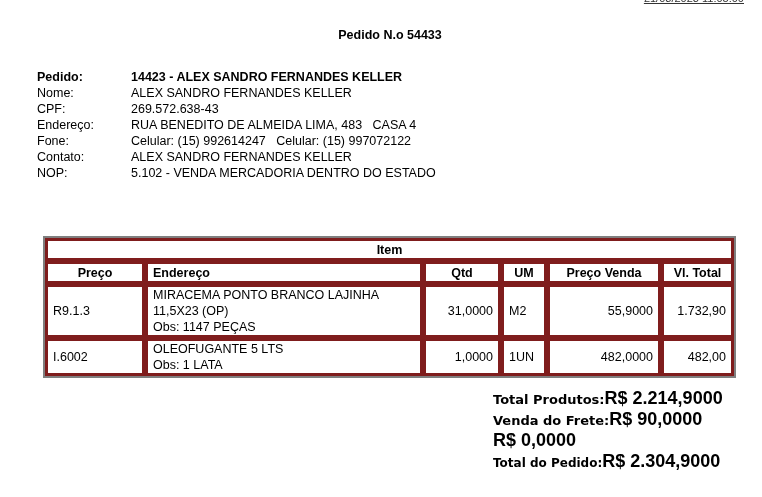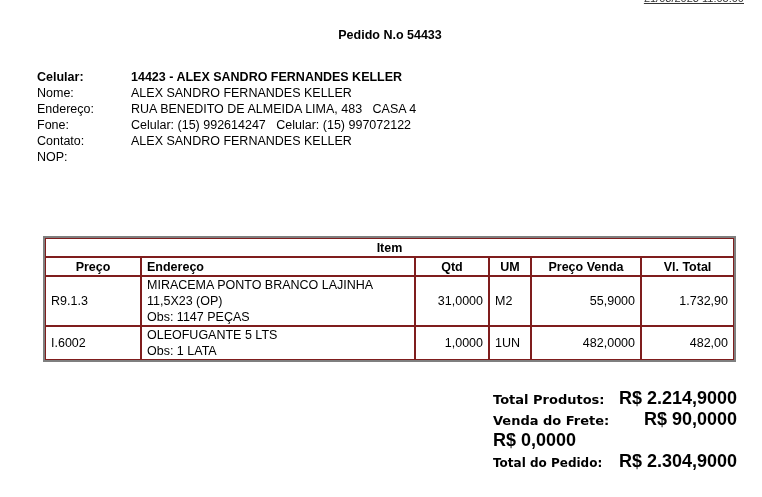--- a/index.html
+++ b/index.html
@@ -10,62 +10,67 @@
   .title { position:absolute; left:0; width:780px; top:28px; text-align:center;
            font-weight:bold; font-size:12.5px; }
   .info { position:absolute; left:37px; top:69px; font-size:12.5px; line-height:16px; }
   .info-row { display:flex; }
   .info-label { width:94px; }
   .info-val { }
   .bold { font-weight:bold; }
   table.items { position:absolute; left:43px; top:236px; width:693px;
                 border-collapse:separate; border-spacing:0;
                 border:2px solid #7f7f7f; font-size:12.5px; }
-  table.items td, table.items th { border:1px solid #7f1d1d; padding:0 5px; }
+  table.items td, table.items th { border:3px solid #7f1d1d; padding:0 5px; }
   table.items th { font-weight:bold; height:17px; }
   .cap { text-align:center; height:15px; }
   .r { text-align:right; }
   .c { text-align:center; }
   .l { text-align:left; }
   .totals { position:absolute; left:493px; top:388px; width:244px; }
-  .trow { display:flex; justify-content:space-between; align-items:baseline; }
+  .trow { display:flex; align-items:baseline; }
   .tl { font-weight:bold; font-size:13px; font-family:"DejaVu Sans", sans-serif; }
   .tv { font-weight:bold; font-size:18px; }
   .tl.normal { font-weight:normal; font-family:"Liberation Sans", sans-serif; }
   .tl.big { font-size:12px; }
 </style>
 </head>
 <body>
 
 <div class="print-date">21/08/2023 11:05:00</div>
 <div class="title">Pedido N.o 54433</div>
 
 <div class="info">
   <div class="info-row bold">
-    <span class="info-label">Celular:</span>
+    <span class="info-label">Pedido:</span>
     <span class="info-val">14423 - ALEX SANDRO FERNANDES KELLER</span>
   </div>
   <div class="info-row">
     <span class="info-label">Nome:</span>
     <span class="info-val">ALEX SANDRO FERNANDES KELLER</span>
+  </div>
+  <div class="info-row">
+    <span class="info-label">CPF:</span>
+    <span class="info-val">269.572.638-43</span>
   </div>
   <div class="info-row">
     <span class="info-label">Endereço:</span>
     <span class="info-val" style="white-space:pre">RUA BENEDITO DE ALMEIDA LIMA, 483   CASA 4</span>
   </div>
   <div class="info-row">
     <span class="info-label">Fone:</span>
     <span class="info-val" style="white-space:pre">Celular: (15) 992614247   Celular: (15) 997072122</span>
   </div>
   <div class="info-row">
     <span class="info-label">Contato:</span>
     <span class="info-val">ALEX SANDRO FERNANDES KELLER</span>
   </div>
   <div class="info-row">
     <span class="info-label">NOP:</span>
+    <span class="info-val">5.102 - VENDA MERCADORIA DENTRO DO ESTADO</span>
   </div>
 </div>
 
 <table class="items">
   <tbody>
       <tr>
     <th colspan="6" class="cap">Item</th>
   </tr>
   <tr>
     <th class="c" style="width:84px">Preço</th>

